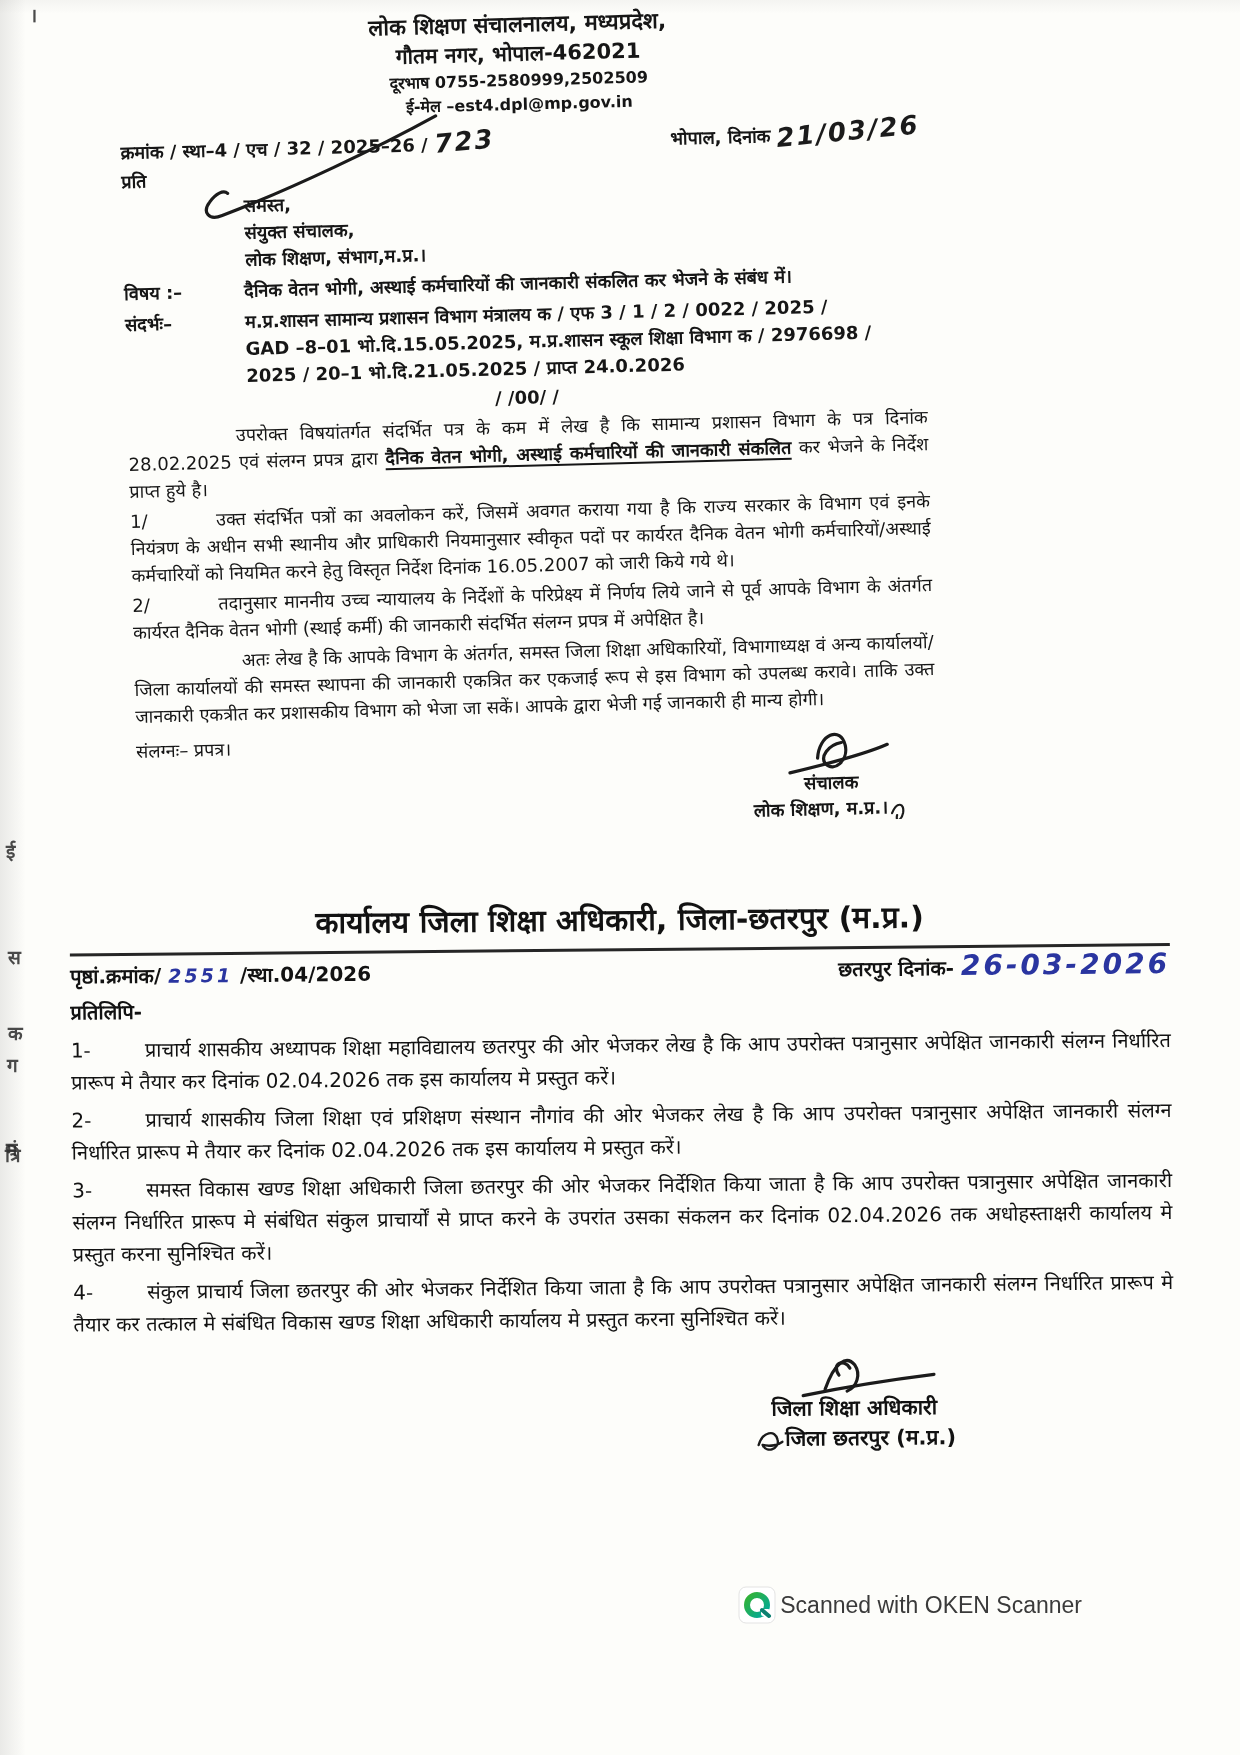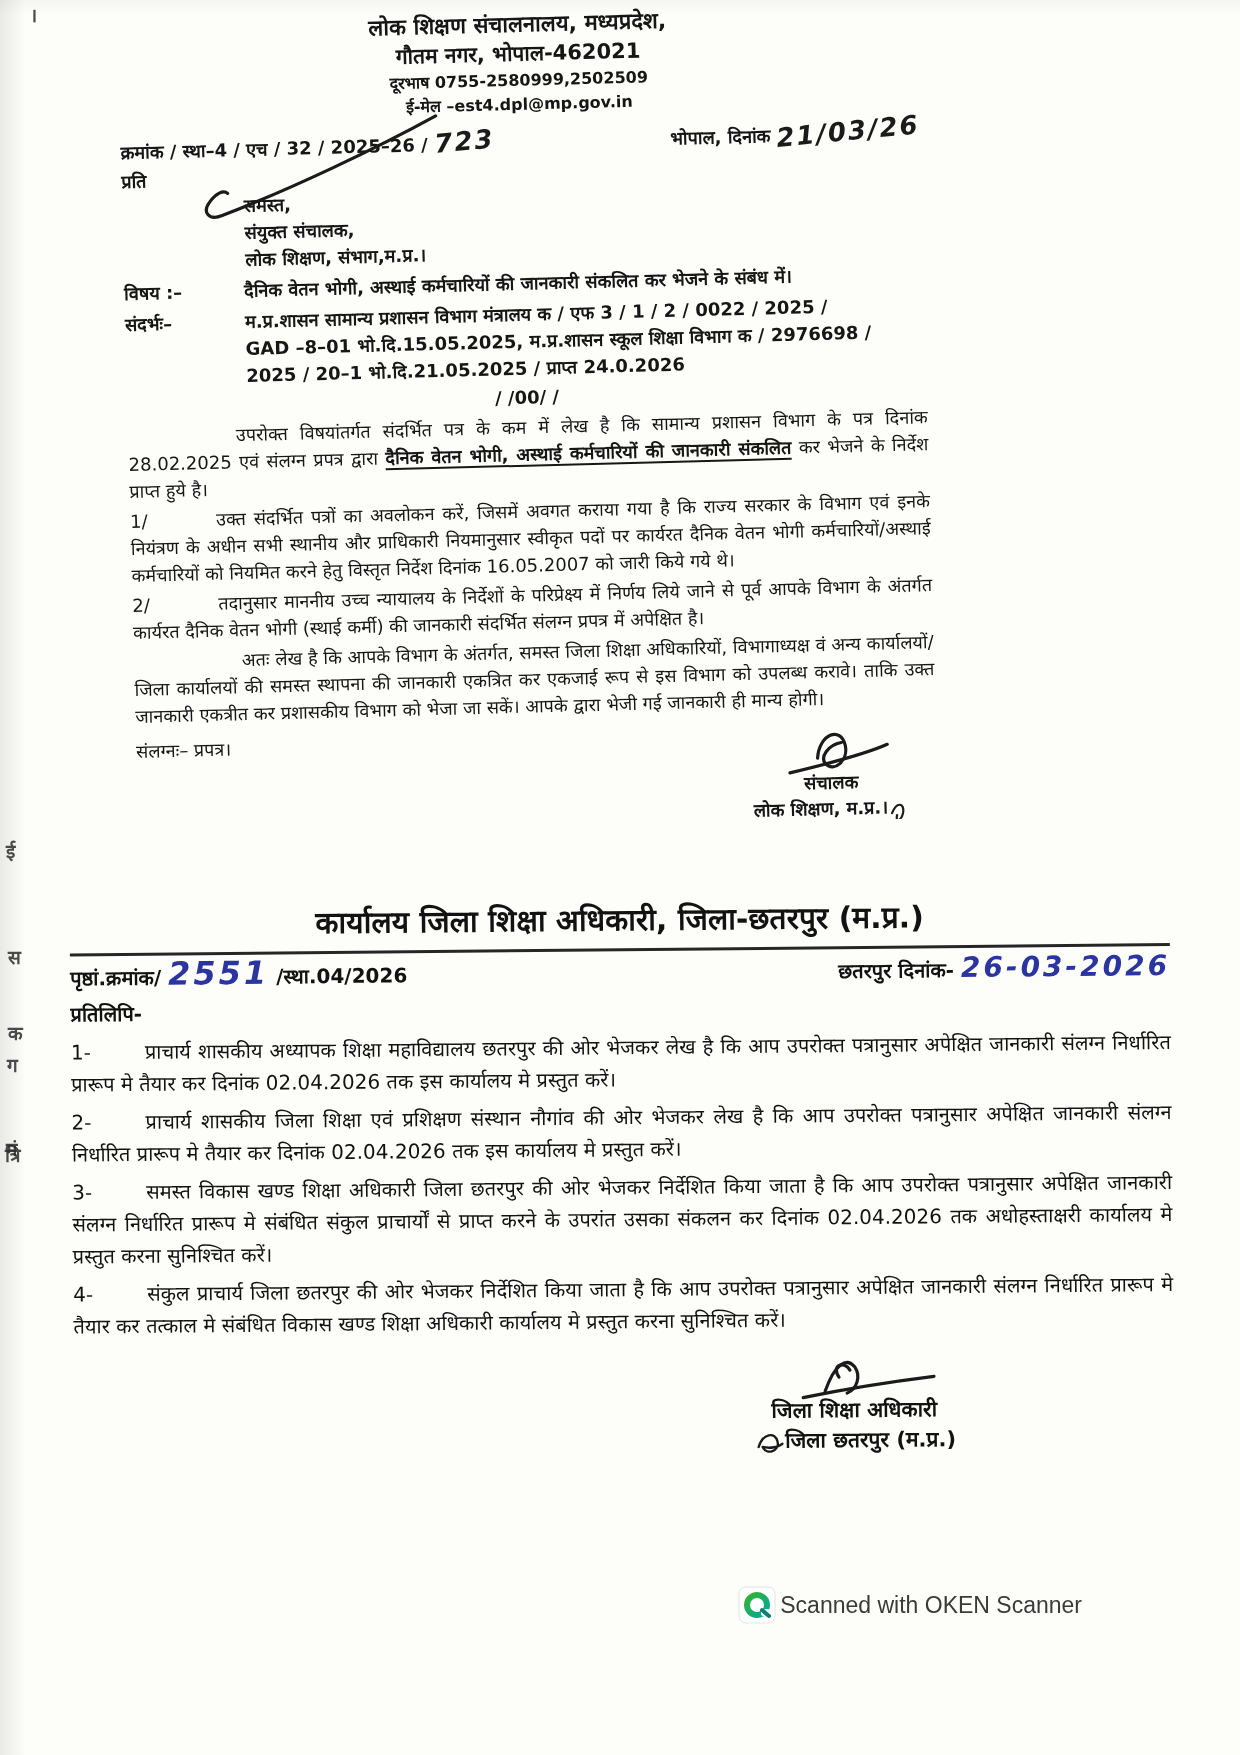--- a/index.html
+++ b/index.html
@@ -46,21 +46,21 @@
   
   .letter2{
     position:absolute;left:70px;top:905px;width:1100px;
     transform:rotate(-.55deg);transform-origin:60px 60px;
     font-size:20px;line-height:32px;color:#121212;
   }
   .office-heading{text-align:center;font-size:30px;font-weight:bold;line-height:40px;}
   .office-rule{border:none;border-top:3px solid #262626;margin:8px 0 2px 0;}
   .pagerow{display:flex;justify-content:space-between;align-items:flex-end;margin-top:2px;}
   .pagerow .left,.pagerow .right{font-weight:bold;font-size:20px;}
-  .hw-pageno{font-size:32px;letter-spacing:3px;text-align:right;}
+  .hw-pageno{font-size:19px;letter-spacing:3px;text-align:right;}
   .hw-date2{font-size:28px;letter-spacing:3px;}
   .copies-label{font-weight:bold;margin-top:4px;}
   .copy-item{text-align:justify;margin-top:6px;}
   .inum{display:inline-block;width:74px;}
   .sig2-wrap{display:flex;justify-content:flex-end;margin-top:16px;}
   .sig2-block{width:260px;text-align:center;margin-right:190px;}
   .sig2-block .sig-line{font-weight:bold;line-height:30px;font-size:21px;}
   .scribble-inline{vertical-align:-6px;margin-right:2px;}
 
   

